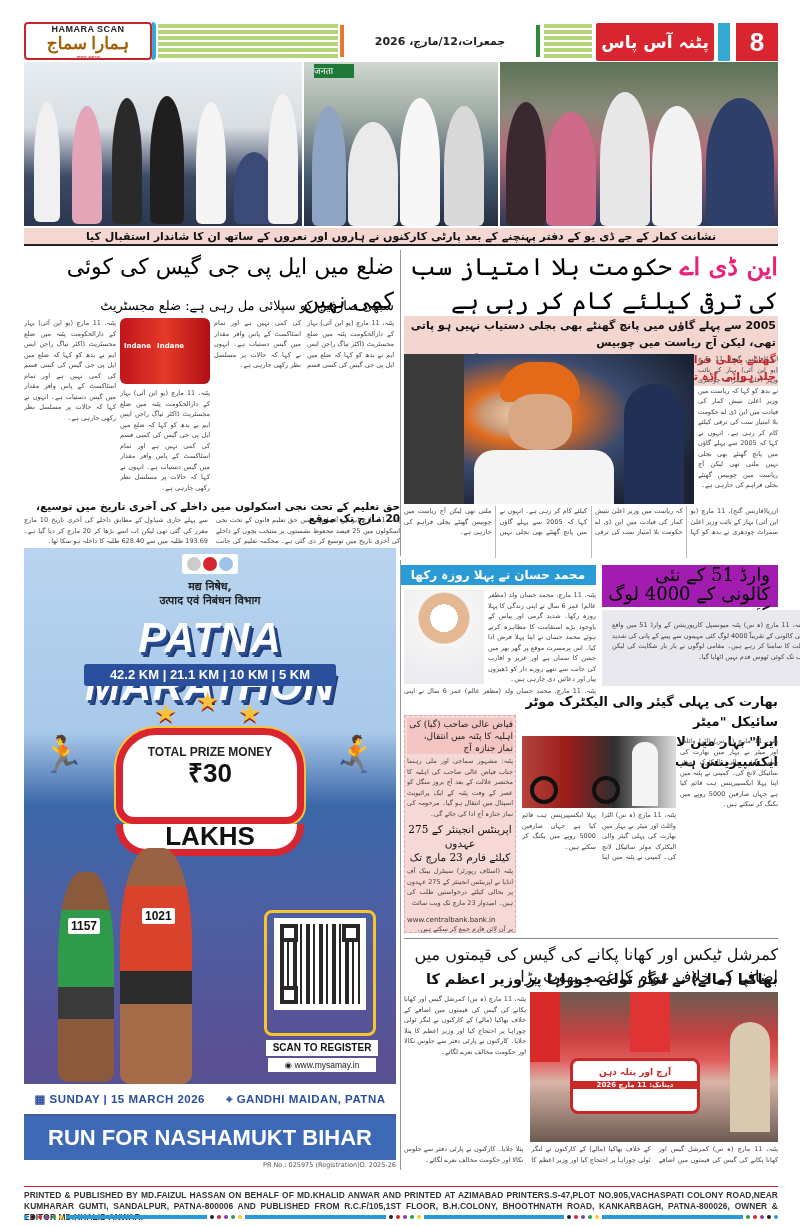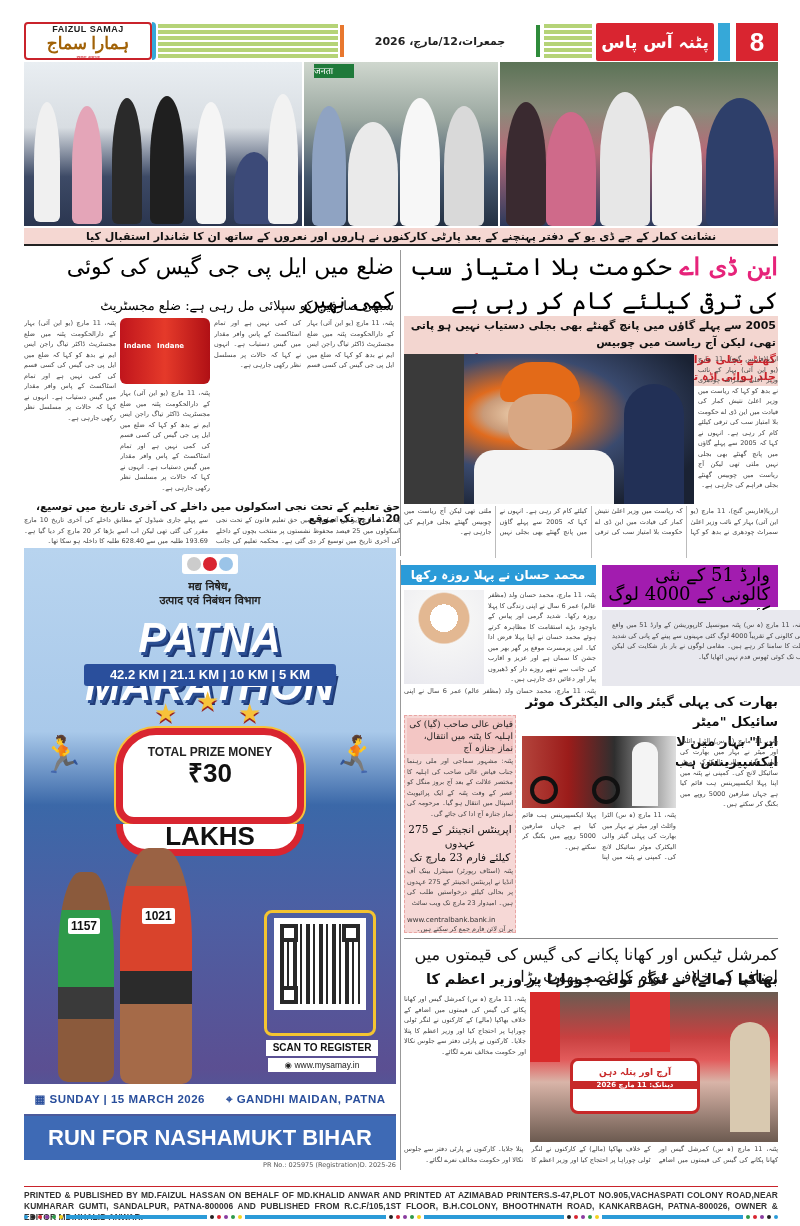--- a/index.html
+++ b/index.html
@@ -75,21 +75,21 @@
 .footer-rule{left:24px;top:1186px;width:754px;border-top:1.5px solid #c9232b}
 .footer-text{left:24px;top:1190px;width:754px;font-family:"Liberation Sans",sans-serif;font-weight:bold;font-size:8.4px;line-height:11px;color:#333;text-align:justify;letter-spacing:.1px}
 .dots-row{left:24px;top:1214px;width:754px;height:5px;display:flex;gap:3px;align-items:center}
 .dot{width:4px;height:4px;border-radius:50%}
 .bar{flex:1;height:4px;background:#2b9bd8}
 </style>
 </head>
 <body>
 
 <div class="abs logo">
-  <div class="en">FAIZUL SAMAJ</div>
+  <div class="en">HAMARA SCAN</div>
   <div class="ur">ہمارا سماج</div>
   <div class="tag">हमारा समाज</div>
 </div>
 <div class="abs" style="left:152px;top:22px;width:4px;height:38px;background:#36a8d8;border-radius:0 4px 4px 0"></div>
 <div class="abs stripes" style="left:158px;width:180px"></div>
 <div class="abs datebox rtl">جمعرات،12/مارچ، 2026</div>
 <div class="abs stripes" style="left:544px;width:48px"></div>
 <div class="abs sectionbox">پٹنہ آس پاس</div>
 <div class="abs ybar"></div>
 <div class="abs pagenum">8</div>

